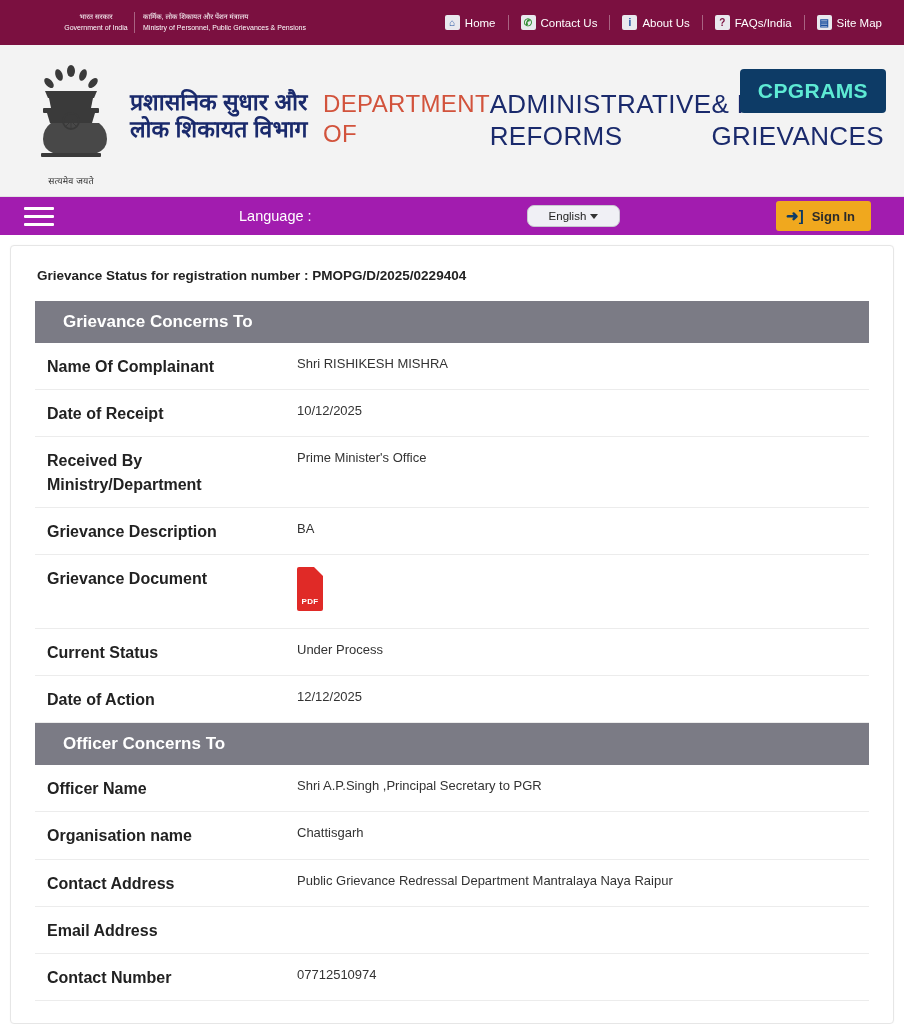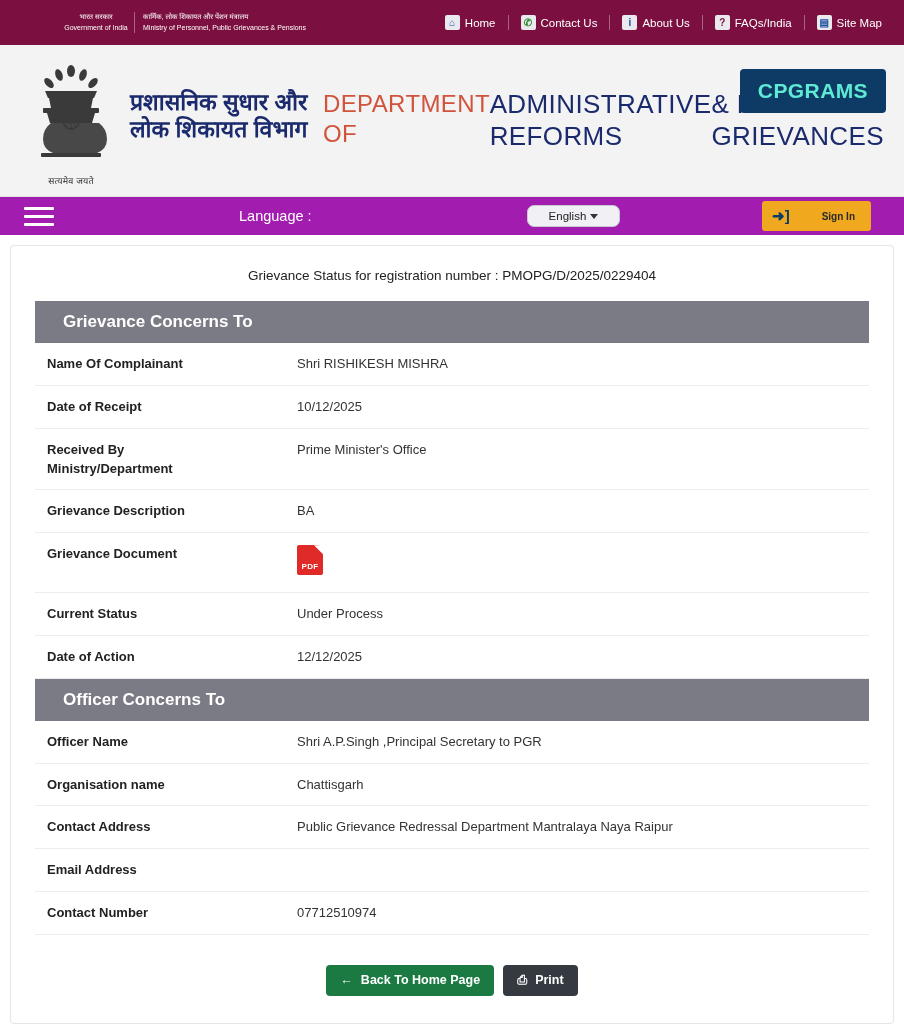--- a/index.html
+++ b/index.html
@@ -199,79 +199,77 @@
     padding: 0 16px 0 10px;
     cursor: pointer;
   }
   .signin .arrow {
     color: #0d3b66;
     font-size: 15px;
     font-weight: bold;
   }
   .signin .lbl {
     color: #2b2b2b;
-    font-size: 10px;
-    font-weight: bold;
-    margin-left: 24px;
+    font-size: 13px;
+    font-weight: bold;
   }
 
   
   .page {
     padding: 10px 10px 0 10px;
     background: #ffffff;
     height: calc(1024px - 45px - 152px - 38px);
     overflow: hidden;
   }
   .card {
     border: 1px solid #e6e6e6;
     border-radius: 4px;
     background: #fff;
     height: 100%;
     padding: 16px 24px 0 24px;
     box-shadow: 0 0 2px rgba(0,0,0,.04);
   }
   .grievance-head {
     font-size: 13.5px;
-    font-weight: normal;
+    font-weight: bold;
     color: #222;
     padding: 6px 2px 18px 2px;
-    text-align: center;
   }
   .section-title {
     background: #7b7b85;
     color: #ffffff;
     font-size: 17px;
     font-weight: bold;
     padding: 11px 28px;
   }
   .row {
     display: flex;
     border-bottom: 1px solid #ececec;
     min-height: 41px;
     align-items: flex-start;
     padding: 12px 0 11px 0;
   }
   .row.tall { min-height: 60px; }
   .row .lab {
     width: 214px;
     flex: none;
     padding-left: 12px;
-    font-size: 13px;
+    font-size: 16px;
     font-weight: bold;
     color: #222;
     line-height: 1.45;
   }
   .row .val {
     font-size: 13px;
     color: #333;
     line-height: 1.45;
     margin-left: 48px;
   }
   .pdf-icon {
-    width: 26px; height: 30px;
+    width: 26px; height: 44px;
     position: relative;
     display: inline-block;
   }
   .pdf-icon .body {
     position: absolute;
     inset: 0;
     background: #e02a27;
     border-radius: 2px 6px 2px 2px;
   }
   .pdf-icon .fold {

